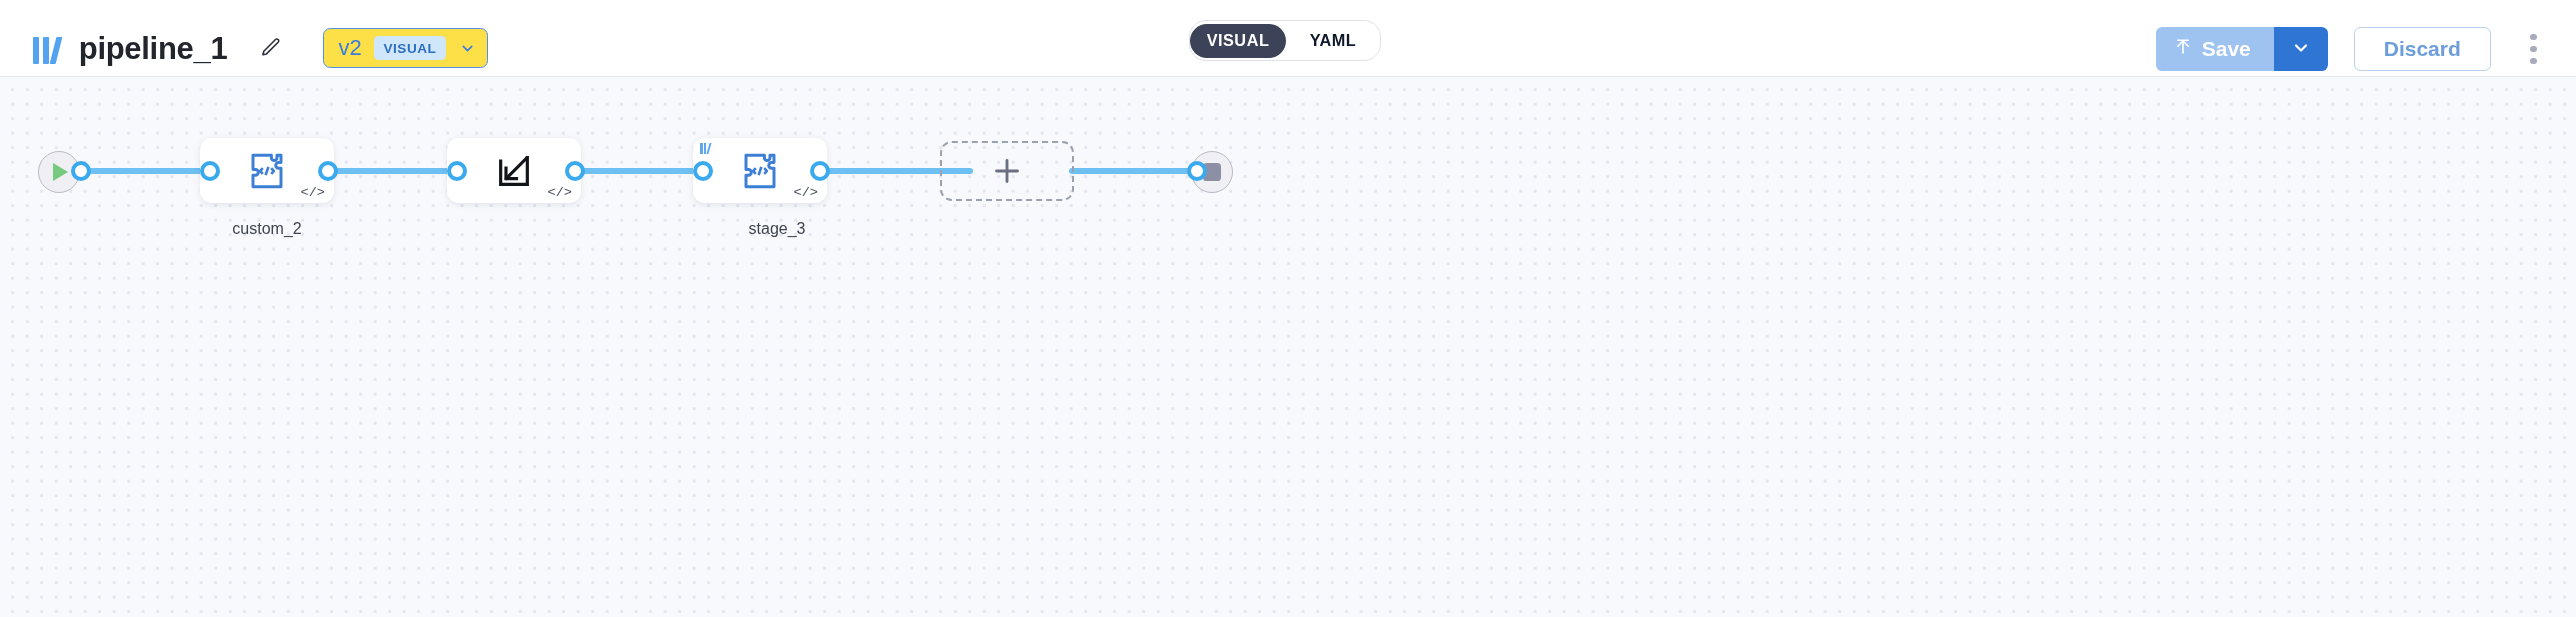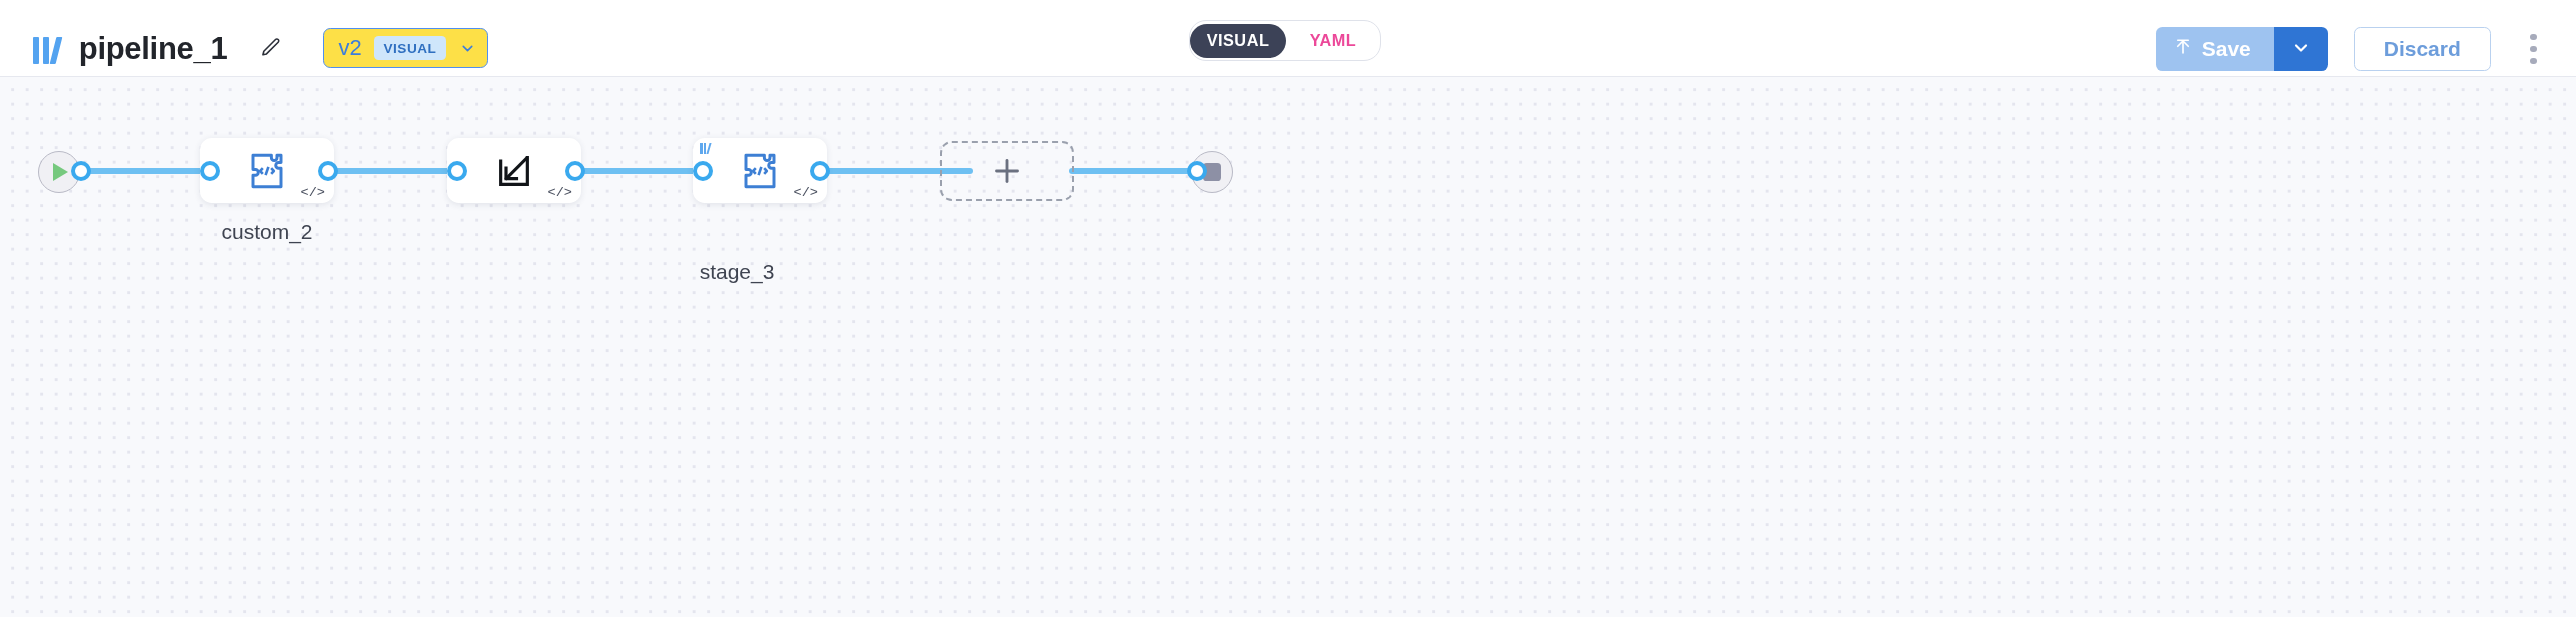--- a/index.html
+++ b/index.html
@@ -61,21 +61,21 @@
     background: #ffffff;
     display: flex; align-items: center; padding: 0;
     overflow: hidden;
   }
   .mode-opt {
     height: 34px; display: flex; align-items: center; justify-content: center;
     font-size: 16.3px; font-weight: bold; letter-spacing: 0.5px;
     cursor: pointer; border-radius: 17px;
   }
   .mode-opt.active { background: #3c4257; color: #ffffff; width: 97px; }
-  .mode-opt.inactive { color: #ec4899; width: 95px; }
+  .mode-opt.inactive { color: #0f172a; width: 95px; }
 
   
   .hdr-right {
     position: absolute; right: 23.6px; top: 0; height: 98px;
     display: flex; align-items: center; gap: 0;
   }
   .save-group { display: flex; align-items: stretch; height: 44px; }
   .save-btn {
     background: #9ec3f0; color: #ffffff;
     border: none; border-radius: 6.4px 0 0 6.4px;
@@ -165,21 +165,21 @@
   .addstage {
     position: absolute; width: 134px; height: 60px;
     border: 2.7px dashed #9aa0ad; border-radius: 11.8px;
     background: transparent;
     display: flex; align-items: center; justify-content: center;
     cursor: pointer;
   }
 
   .node-label {
     position: absolute; top: 143px;
-    font-size: 21px; color: #3f4451;
+    font-size: 16px; color: #3f4451;
     text-align: center; width: 236px;
     white-space: nowrap;
   }
 </style>
 </head>
 <body>
 
 <div class="header">
 
   <div class="hdr-left">
@@ -285,21 +285,21 @@
           <i class="slant"></i>
       </span>
       <svg width="42" height="42" viewBox="0 0 24 24" fill="none" stroke="#3d7fd4" stroke-width="1.7" stroke-linejoin="round">
         <path d="M9.5 3h5v1.4a1.6 1.6 0 1 0 3.2 0V3H20v4.2h-1.4a1.6 1.6 0 1 0 0 3.2H20V21H4v-6.6h1.4a1.6 1.6 0 1 0 0-3.2H4V3h5.5z"></path>
         <polyline points="9.6 10.4 8.1 12 9.6 13.6" stroke-width="1.5"></polyline>
         <polyline points="14.4 10.4 15.9 12 14.4 13.6" stroke-width="1.5"></polyline>
         <line x1="12.8" y1="9.6" x2="11.2" y2="14.4" stroke-width="1.5"></line>
       </svg>
       <span class="code-badge">&lt;/&gt;</span>
     </div>
-    <div class="node-label" style="left:619px;margin-top:40px;">stage_3</div>
+    <div class="node-label" style="left:659px;">stage_3</div>
 
     <div class="addstage" style="left:940px; top:64px;">
       <svg width="36" height="36" viewBox="0 0 24 24" fill="none" stroke="#6b7180" stroke-width="1.9" stroke-linecap="round">
         <line x1="12" y1="5" x2="12" y2="19"></line>
           <line x1="5" y1="12" x2="19" y2="12"></line>
       </svg>
     </div>
 
     <div class="endcap" style="left:1191px; top:74px;">
       <div class="stop-sq"></div>

